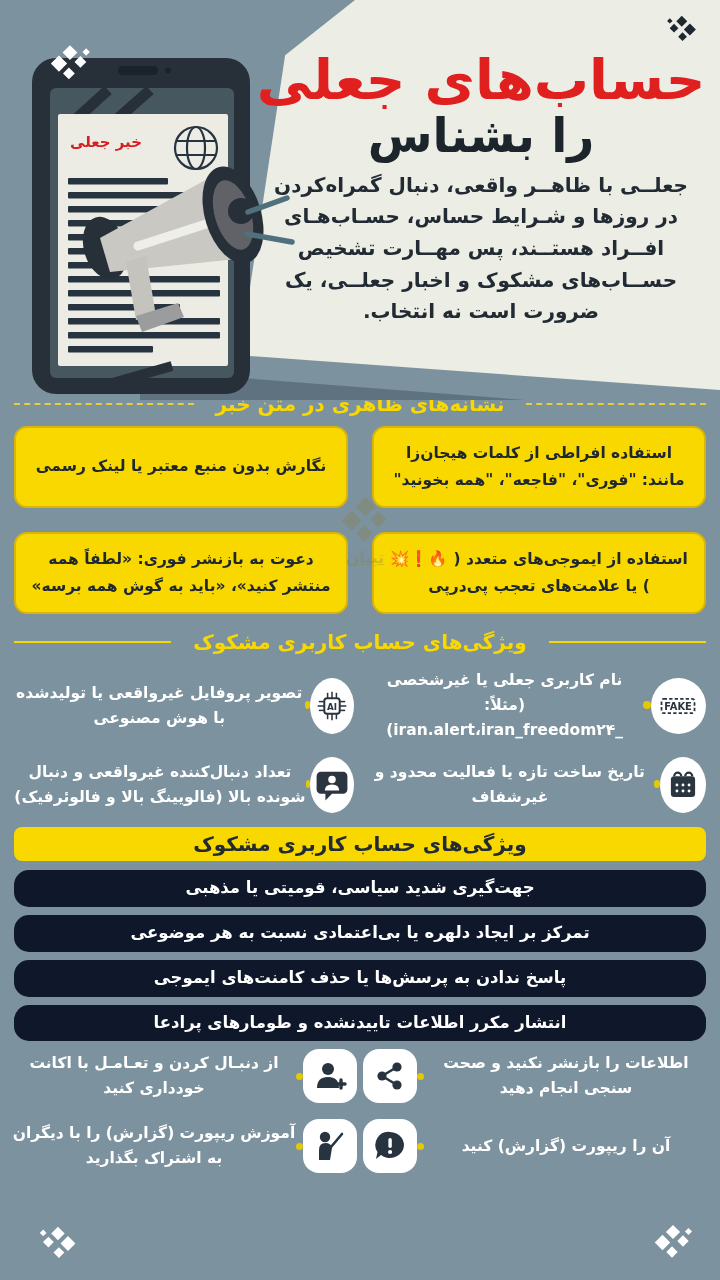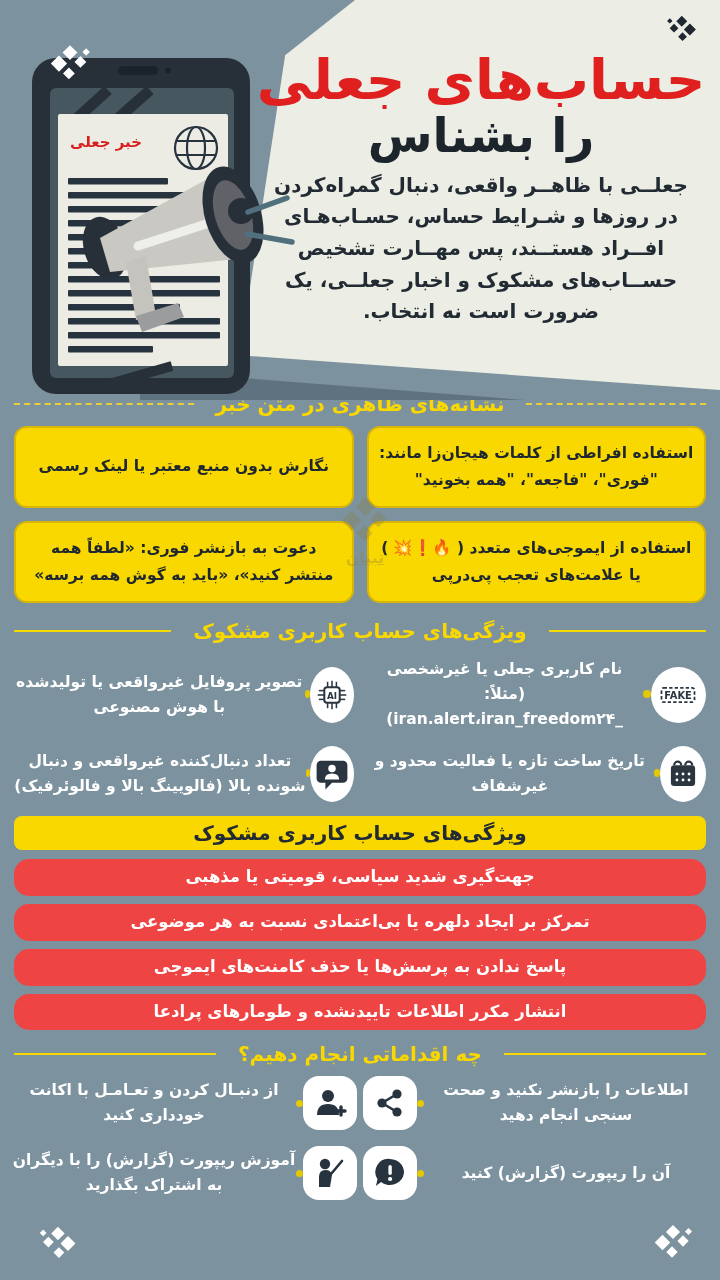--- a/index.html
+++ b/index.html
@@ -25,37 +25,37 @@
   .deco-br{left:652px;top:1220px;width:44px;height:44px;}
 
   
   .sec-head{display:flex;align-items:center;gap:22px;margin:0 14px 10px;direction:rtl;}
   .sec-head .line{flex:1;height:0;}
   .sec-head .line.dashed{border-top:2px dashed #E8CF3A;}
   .sec-head .line.solid{border-top:2px solid #F5D800;}
   .sec-title{color:#F9D800;font-weight:bold;font-size:20px;white-space:nowrap;}
 
   
-  .boxes{display:grid;grid-template-columns:1fr 1fr;gap:13px;margin:0 14px;direction:rtl;}
+  .boxes{display:grid;grid-template-columns:1fr 1fr;gap:24px;margin:0 14px;direction:rtl;}
   .ybox{background:#F9D800;border:2px solid #D9B606;border-radius:13px;padding:8px 10px;
     display:flex;align-items:center;justify-content:center;text-align:center;
     font-weight:bold;font-size:15.5px;color:#1F2830;line-height:1.75;min-height:62px;}
 
   
   .features{display:grid;grid-template-columns:1fr 1fr;gap:14px 12px;margin:14px 14px 0;direction:rtl;}
   .feature{display:flex;flex-direction:row;align-items:center;}
   .circle-icon{width:56px;height:56px;border-radius:50%;background:#fff;display:flex;align-items:center;justify-content:center;}
   .fdot{width:8px;height:8px;border-radius:50%;background:#E5C900;margin:2px 0 4px;}
   .feature-text{color:#fff;font-weight:bold;font-size:15.5px;text-align:center;line-height:1.62;direction:rtl;}
   .sub-latin{display:block;direction:ltr;unicode-bidi:embed;}
 
   
   .banner{margin:14px 14px 9px;background:#F9D800;border-radius:8px;text-align:center;
     font-weight:bold;font-size:20px;color:#222B33;padding:5px 0;direction:rtl;}
-  .drow{margin:0 14px 8px;background:#ef4444;border-radius:15px;color:#fff;font-weight:bold;
+  .drow{margin:0 14px 8px;background:#0f172a;border-radius:15px;color:#fff;font-weight:bold;
     font-size:16.5px;text-align:center;padding:6px 10px;line-height:1.5;direction:rtl;}
 
   
   .actions{display:grid;grid-template-columns:1fr 1fr;gap:16px 6px;margin:4px 12px 0;direction:rtl;}
   .action{display:flex;align-items:center;direction:rtl;}
   .squircle{width:54px;height:54px;border-radius:16px;background:#fff;flex:0 0 auto;
     display:flex;align-items:center;justify-content:center;}
   .adot{width:7px;height:7px;border-radius:50%;background:#E5C900;flex:0 0 auto;}
   .a-text{color:#fff;font-weight:bold;font-size:15.5px;line-height:1.65;text-align:center;flex:1;}
 
@@ -225,25 +225,20 @@
       <div class="feature-text">تعداد دنبال‌کننده غیرواقعی و دنبال شونده بالا (فالویینگ بالا و فالوئرفیک)</div>
     </div>
   </div>
 
   <div class="banner">ویژگی‌های حساب کاربری مشکوک</div>
   <div class="drow">جهت‌گیری شدید سیاسی، قومیتی یا مذهبی</div>
   <div class="drow">تمرکز بر ایجاد دلهره یا بی‌اعتمادی نسبت به هر موضوعی</div>
   <div class="drow">پاسخ ندادن به پرسش‌ها یا حذف کامنت‌های ایموجی</div>
   <div class="drow">انتشار مکرر اطلاعات تاییدنشده و طومارهای پرادعا</div>
 
-  <div class="sec-head" style="margin-top:12px;">
-    <span class="line solid"></span>
-    <span class="sec-title">چه اقداماتی انجام دهیم؟</span>
-    <span class="line solid"></span>
-  </div>
 
   <div class="actions">
     <div class="action">
       <div class="a-text">اطلاعات را بازنشر نکنید و صحت سنجی انجام دهید</div>
       <span class="adot"></span>
       <span class="squircle">
         <svg viewBox="0 0 40 40" width="40" height="40">
           <circle cx="27" cy="11" r="4.6" fill="#273440"></circle>
           <circle cx="27" cy="29" r="4.6" fill="#273440"></circle>
           <circle cx="12" cy="20" r="4.6" fill="#273440"></circle>

